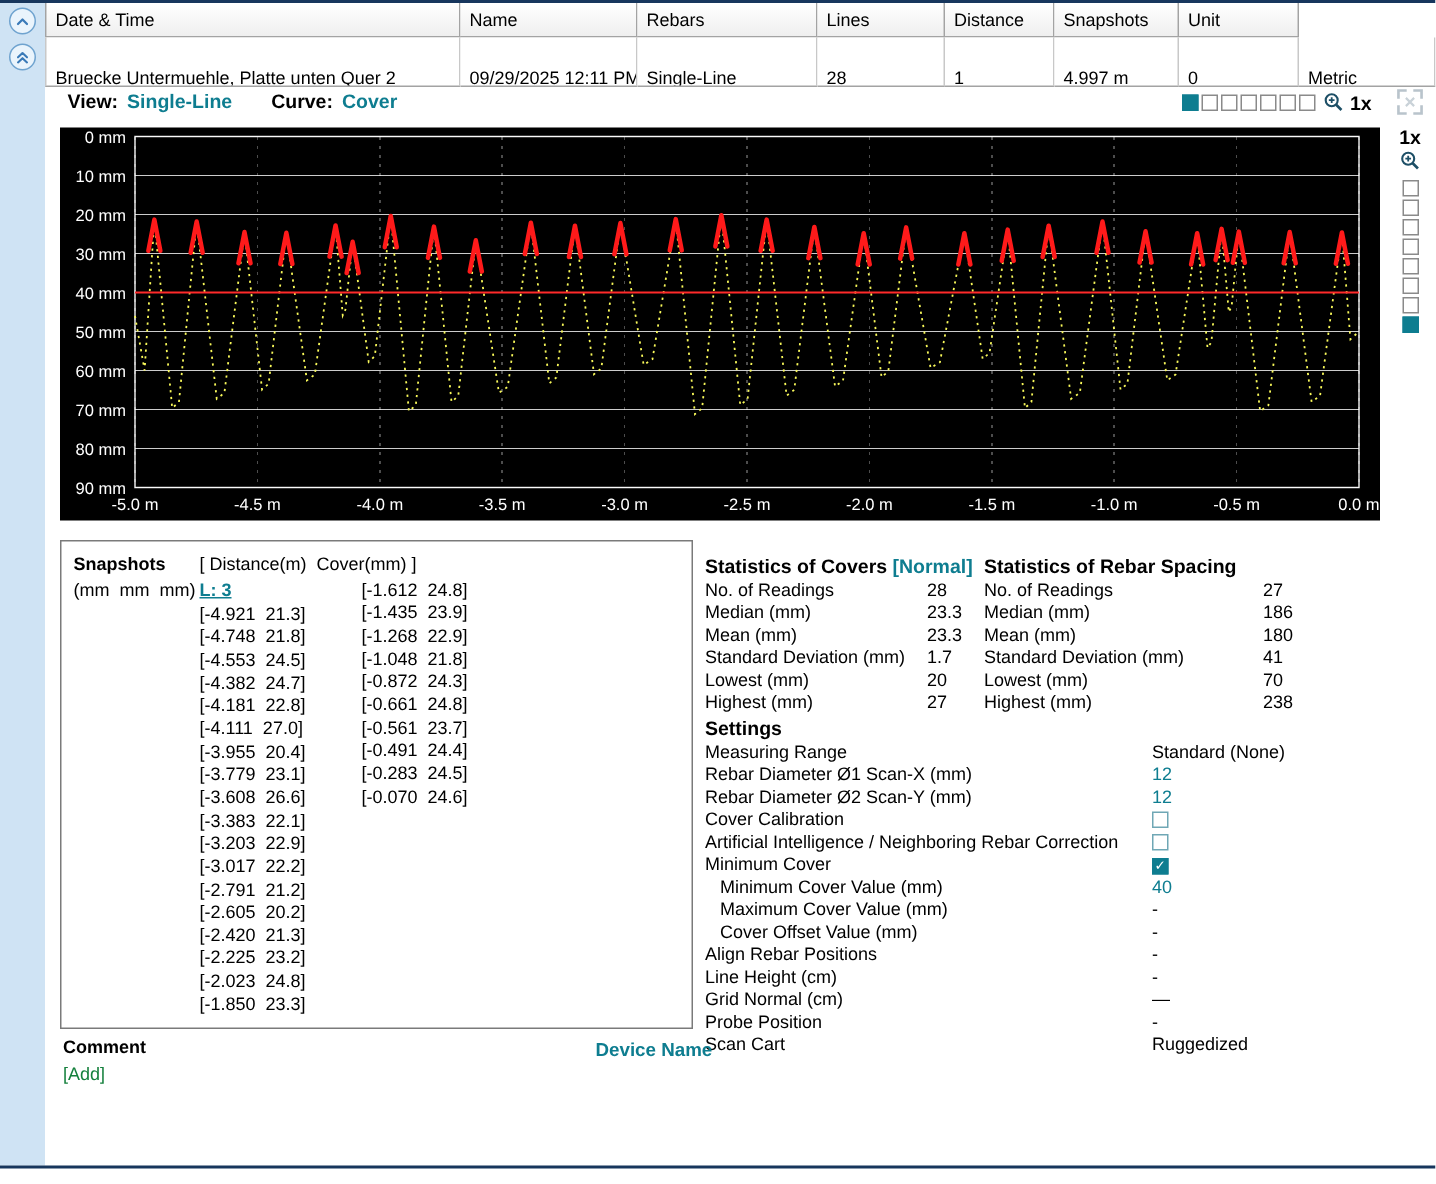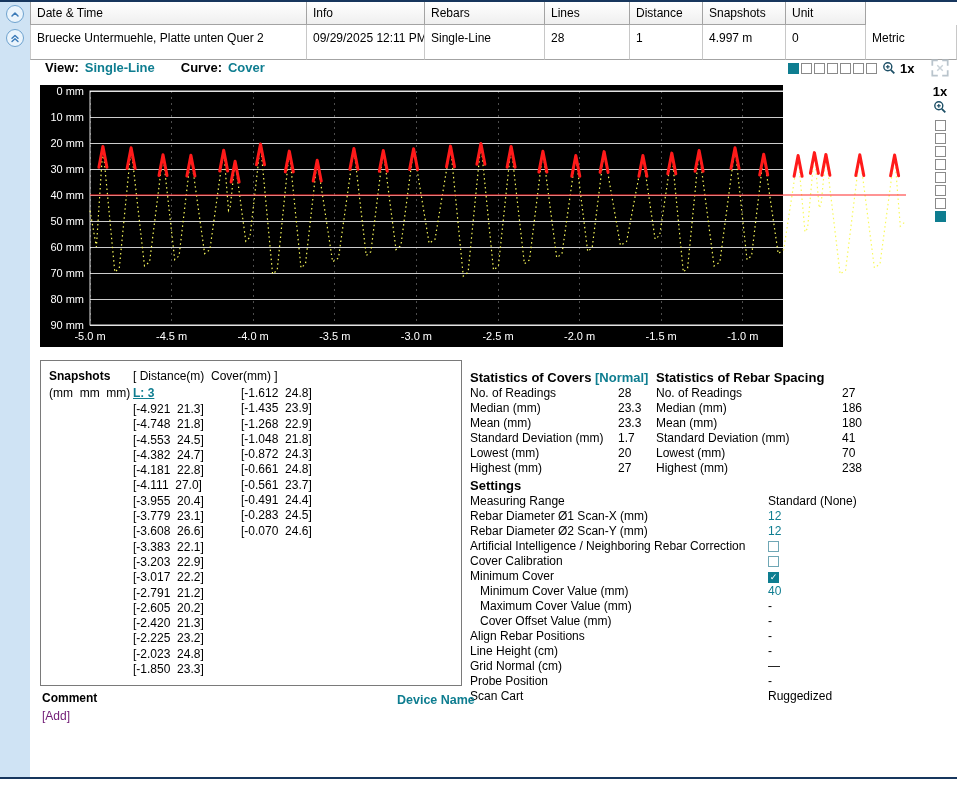--- a/index.html
+++ b/index.html
@@ -7,40 +7,40 @@
   .page{position:relative;width:957px;height:789px;background:#fff;overflow:hidden;font-size:12px}
   .topline{position:absolute;left:0;top:0;width:957px;height:2px;background:#17365d}
   .bottomline{position:absolute;left:0;top:777px;width:957px;height:2px;background:#17365d}
   .left-strip{position:absolute;left:0;top:2px;width:30px;height:775px;background:#cfe3f4}
   .chev{position:absolute;left:6px;width:18px;height:18px;border-radius:50%;border:1px solid #6fa3cf;background:#eaf4fc;display:flex;align-items:center;justify-content:center;padding:0;cursor:pointer}
   
   .table{position:absolute;left:30px;top:2px;width:927px}
   .thead,.trow{display:grid;grid-template-columns:277px 118px 120px 85px 73px 83px 80px 1fr}
   .thead>div{background:linear-gradient(#ffffff,#efefef);border-right:1px solid #a3a3a3;border-bottom:1px solid #a3a3a3;border-left:0;height:23px;line-height:22px;padding:0 6px;white-space:nowrap;overflow:hidden}
   .thead>div:first-child{border-left:1px solid #a3a3a3}
-  .trow>div{background:#fff;border-right:1px solid #c8c8c8;border-bottom:1px solid #a3a3a3;height:35px;line-height:22px;padding:2px 6px;white-space:nowrap;overflow:hidden}
+  .trow>div{background:#fff;border-right:1px solid #c8c8c8;border-bottom:1px solid #a3a3a3;height:23px;line-height:22px;padding:16px 6px;white-space:nowrap;overflow:hidden}
   .trow>div:first-child{border-left:1px solid #c8c8c8}
   
   .viewbar{position:absolute;left:45px;top:60px;font-size:13px;font-weight:bold}
   .teal{color:#0e7d90}
   .link{cursor:pointer}
   .viewbar .gap{display:inline-block;width:26px}
   .viewbar .sp{display:inline-block;width:6px}
   
   .hzoom{position:absolute;left:788px;top:63px;display:flex;gap:2px}
   .zsq{width:11px;height:11px;border:1px solid #8a8a8a;background:#fff;display:inline-block;cursor:pointer}
   .zsq.zon{background:#0e7d90;border-color:#0e7d90}
   .topzoom{position:absolute;left:882px;top:60px;display:flex;align-items:center;gap:4px;font-size:13px;font-weight:bold}
   .expandicon{position:absolute;left:929px;top:57px;width:22px;height:22px;cursor:pointer}
   .vzoom-strip{position:absolute;left:926px;top:84px;width:28px;display:flex;flex-direction:column;align-items:center}
   .vz-label{font-size:13px;font-weight:bold;height:15px}
   .vzoom-icon{height:16px;margin-top:1px;cursor:pointer}
   #vzoom{display:flex;flex-direction:column;gap:2px;margin-top:4px}
   
-  .chart{position:absolute;left:40px;top:85px;width:743px;height:262px;background:#000}
+  .chart{position:absolute;left:40px;top:85px;width:880px;height:262px;background:#000}
   .axlbl{fill:#ffffff;font-size:11px;font-family:"Liberation Sans",sans-serif}
   
   .snapbox{position:absolute;left:40px;top:360px;width:422px;height:326px;border:1px solid #7a7a7a;background:#fff}
   .snap-title{position:absolute;left:8px;top:8px;font-weight:bold}
   .snap-sub{position:absolute;left:8px;top:25px;white-space:pre}
   .snap-header{position:absolute;left:92px;top:8px;font-weight:normal;white-space:pre}
   .snap-line{position:absolute;left:92px;top:25px;color:#0e7d90;font-weight:bold;text-decoration:underline;cursor:pointer}
   #snap-col1{position:absolute;left:92px;top:41px}
   #snap-col2{position:absolute;left:200px;top:25px}
   .snap-item{height:15.3px;line-height:15.3px;white-space:pre}
@@ -55,21 +55,21 @@
   #stats-spacing .klabel{width:186px;flex:none}
   #settings .klabel{width:298px;flex:none}
   .klabel{overflow:hidden}
   .klabel.ind{padding-left:10px}
   .kvalue{flex:1;white-space:nowrap}
   .kvalue.teal{cursor:pointer}
   .cb{width:11px;height:11px;border:1px solid #6fa7b5;display:inline-block;background:#fff;font-size:9px;line-height:9px;text-align:center;color:#fff;margin-top:2px;cursor:pointer}
   .cb.on{background:#0e7d90;border-color:#0e7d90}
   
   .comment-title{position:absolute;left:42px;top:691px;font-weight:bold}
-  .comment-add{position:absolute;left:42px;top:709px;color:#701a75;cursor:pointer}
+  .comment-add{position:absolute;left:42px;top:709px;color:#15803d;cursor:pointer}
   .device-info{position:absolute;left:397px;top:693px;color:#0e7d90;font-weight:bold;font-size:12.5px;cursor:pointer}
 </style>
 </head>
 <body>
 
 <div class="page">
   <div class="topline"></div>
   <div class="left-strip"></div>
 
   <button class="chev" style="top:5px">
@@ -79,21 +79,21 @@
   </button>
   <button class="chev" style="top:29px">
     <svg width="12" height="12" viewBox="0 0 12 12">
         <path d="M3 6.2 L6 3.4 L9 6.2 M3 9.6 L6 6.8 L9 9.6" fill="none" stroke="#3a7ab8" stroke-width="1.4" stroke-linecap="round" stroke-linejoin="round"></path>
       </svg>
   </button>
 
   <div class="table">
     <div class="thead">
       <div>Date &amp; Time</div>
-      <div>Info</div>
+      <div>Name</div>
       <div>Rebars</div>
       <div>Lines</div>
       <div>Distance</div>
       <div>Snapshots</div>
       <div>Unit</div>
     </div>
     <div class="trow">
       <div>Bruecke Untermuehle, Platte unten Quer 2</div>
       <div>09/29/2025 12:11 PM</div>
       <div>Single-Line</div>
@@ -340,25 +340,25 @@
         </div>
         <div class="krow">
           <span class="klabel">Rebar Diameter Ø1 Scan-X (mm)</span>
           <span class="kvalue teal">12</span>
         </div>
         <div class="krow">
           <span class="klabel">Rebar Diameter Ø2 Scan-Y (mm)</span>
           <span class="kvalue teal">12</span>
         </div>
         <div class="krow">
+          <span class="klabel">Cover Calibration</span>
+          <span class="kvalue"><span class="cb"></span></span>
+        </div>
+        <div class="krow">
           <span class="klabel">Artificial Intelligence / Neighboring Rebar Correction</span>
-          <span class="kvalue"><span class="cb"></span></span>
-        </div>
-        <div class="krow">
-          <span class="klabel">Cover Calibration</span>
           <span class="kvalue"><span class="cb"></span></span>
         </div>
         <div class="krow">
           <span class="klabel">Minimum Cover</span>
           <span class="kvalue"><span class="cb on">✓</span></span>
         </div>
         <div class="krow">
           <span class="klabel ind">Minimum Cover Value (mm)</span>
           <span class="kvalue teal">40</span>
         </div>

